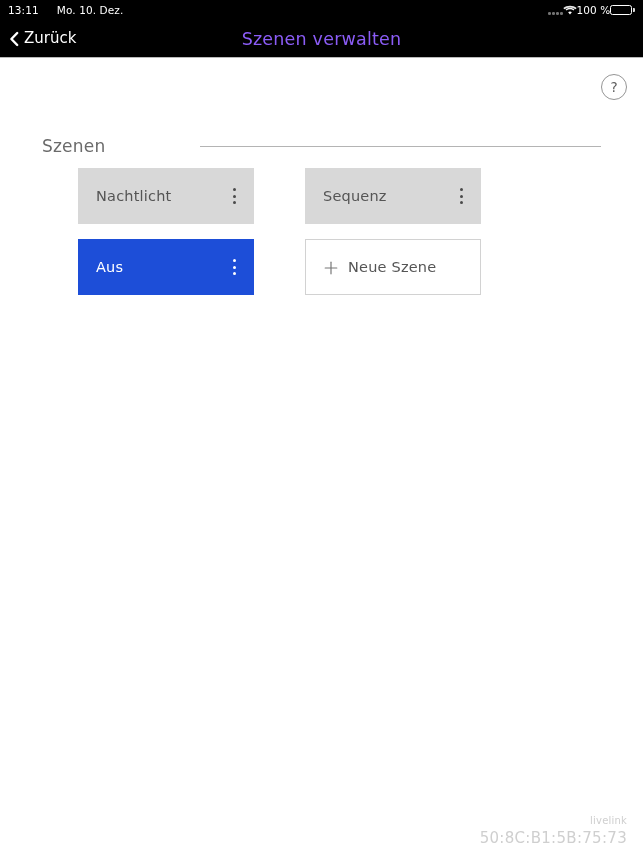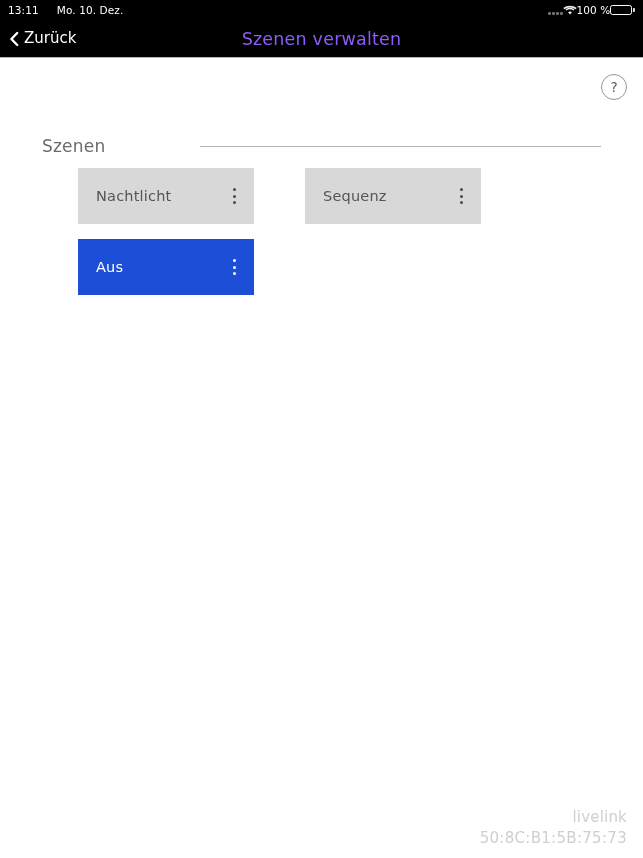--- a/index.html
+++ b/index.html
@@ -243,21 +243,21 @@
 
   
   .footer {
     position: absolute;
     right: 16px;
     bottom: 8px;
     text-align: right;
     color: #cfcfcf;
     line-height: 1.45;
   }
-  .footer-brand { font-size: 15px; letter-spacing: 0.2px; margin-top: 34px; }
+  .footer-brand { font-size: 10px; letter-spacing: 0.2px; margin-top: 34px; }
   .footer-mac { font-size: 15px; letter-spacing: 0.3px; }
 </style>
 </head>
 <body>
 
 <div id="app">
 
   <div class="statusbar">
     <div class="status-left">
       <span>13:11</span>
@@ -331,20 +331,29 @@
         <div class="tile active">
           <span class="tile-label">Aus</span>
           <span class="kebab">
               <i></i>
               <i></i>
               <i></i>
             </span>
         </div>
 
 
+        <div class="tile outline">
+          <span class="plus-icon">
+            <svg viewBox="0 0 14 14" width="14" height="14" stroke="#777777" stroke-width="1.2" stroke-linecap="round">
+              <line x1="7" y1="1.2" x2="7" y2="12.8"></line>
+              <line x1="1.2" y1="7" x2="12.8" y2="7"></line>
+            </svg>
+          </span>
+          <span class="tile-label">Neue Szene</span>
+        </div>
 
       </div>
     </div>
 
 
     <div class="footer">
       <div class="footer-brand">livelink</div>
       <div class="footer-mac">50:8C:B1:5B:75:73</div>
     </div>
 

